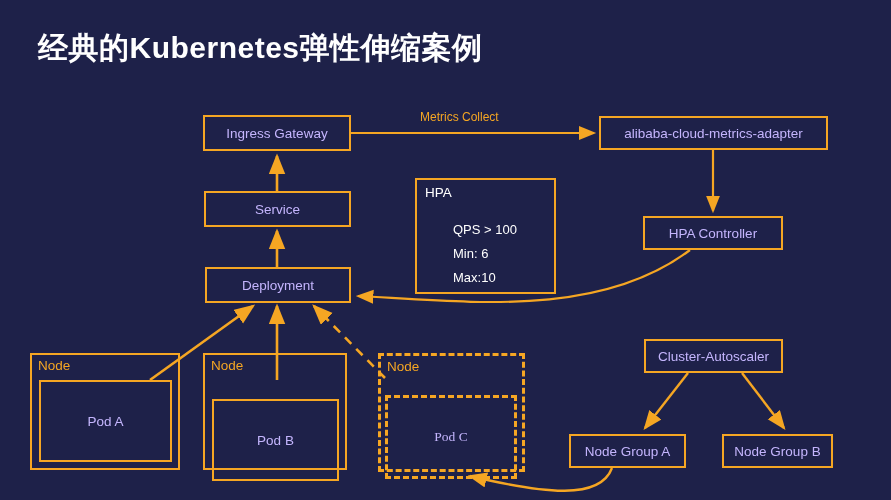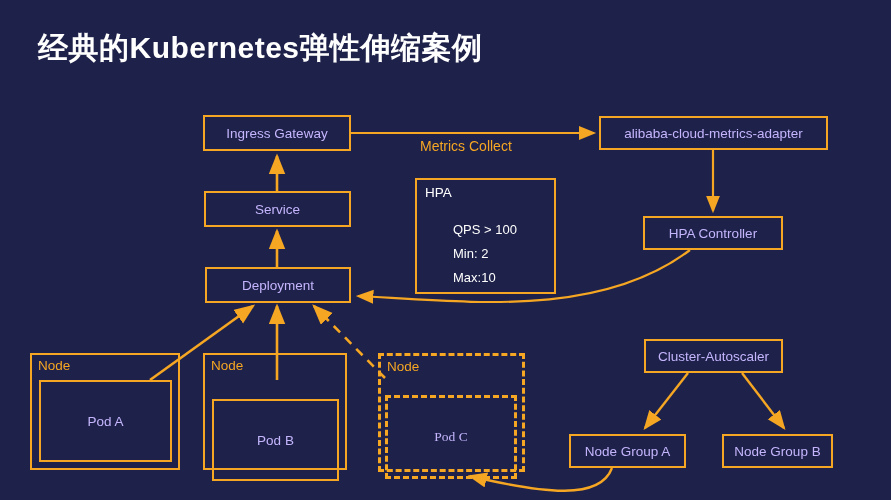--- a/index.html
+++ b/index.html
@@ -88,23 +88,22 @@
   .hpa-lines {
     position: absolute;
     left: 36px;
     top: 38px;
     font-size: 13px;
     line-height: 24px;
   }
   .edge-label {
     position: absolute;
     color: #f5a623;
-    font-size: 14px;
+    font-size: 12px;
     white-space: nowrap;
-    margin-top: 28px;
   }
 </style>
 </head>
 <body>
 
 <div class="slide">
 
   <div class="title">经典的Kubernetes弹性伸缩案例</div>
 
   <svg class="diagram-svg" viewBox="0 0 891 500">
@@ -142,21 +141,21 @@
   <div class="node-box" style="left:203px; top:115px; width:148px; height:36px;">Ingress Gateway</div>
 
   <div class="node-box" style="left:204px; top:191px; width:147px; height:36px;">Service</div>
 
   <div class="node-box" style="left:205px; top:267px; width:146px; height:36px;">Deployment</div>
 
   <div class="hpa-box" style="left:415px; top:178px; width:141px; height:116px;">
     <div class="hpa-title">HPA</div>
     <div class="hpa-lines">
       <div>QPS &gt; 100</div>
-      <div>Min: 2</div>
+      <div>Min: 6</div>
       <div>Max:10</div>
     </div>
   </div>
 
   <div class="node-box" style="left:599px; top:116px; width:229px; height:34px;">alibaba-cloud-metrics-adapter</div>
 
   <div class="node-box" style="left:643px; top:216px; width:140px; height:34px;">HPA Controller</div>
 
   <div class="node-box" style="left:644px; top:339px; width:139px; height:34px;">Cluster-Autoscaler</div>
 

